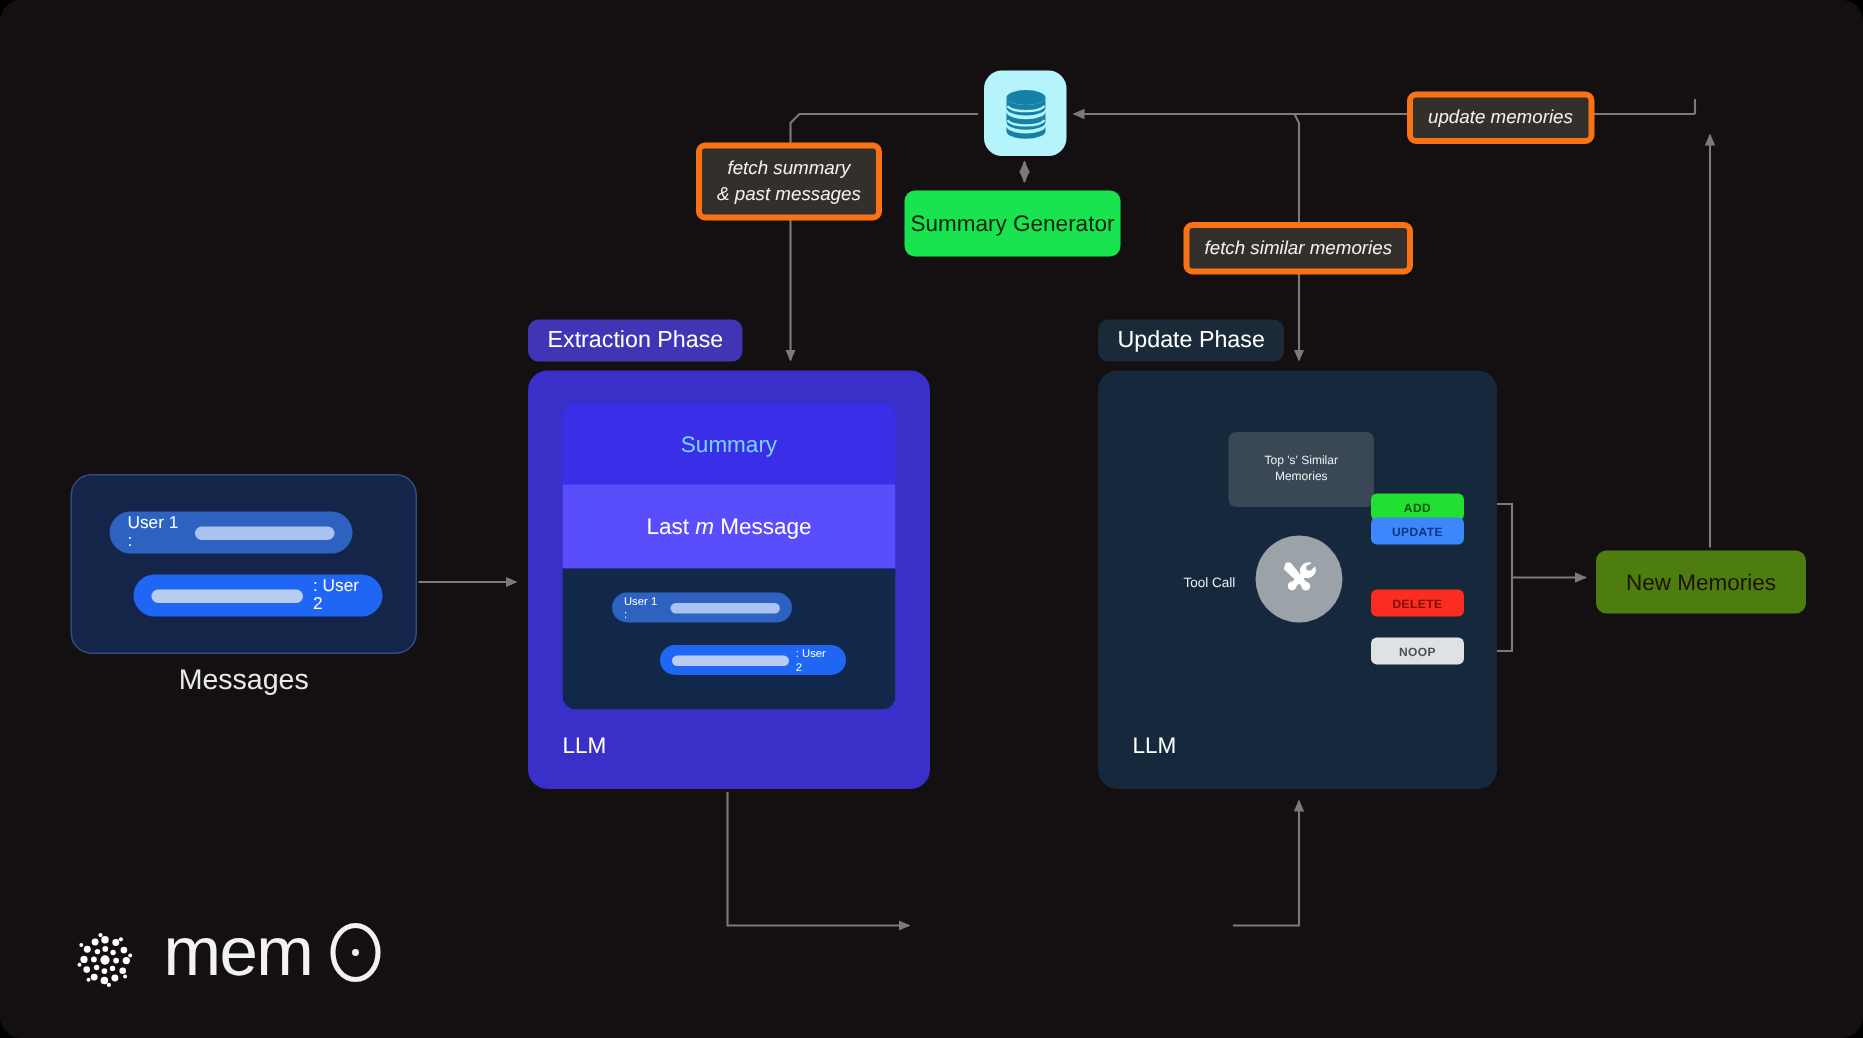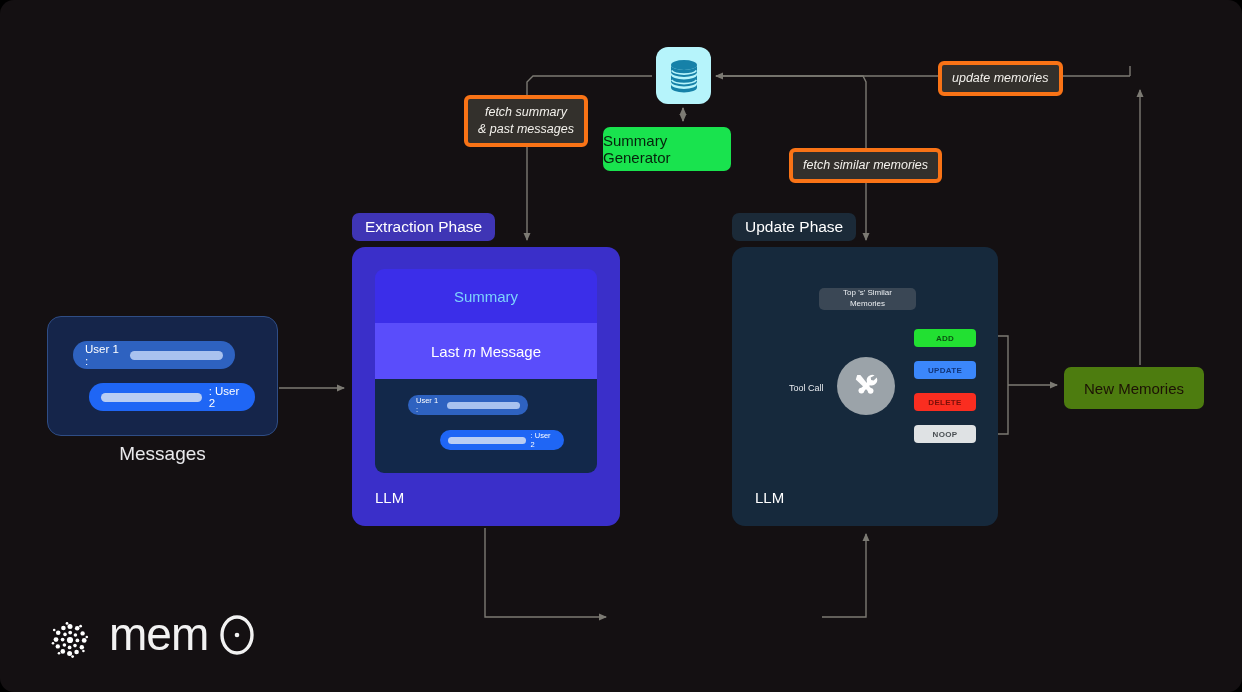--- a/index.html
+++ b/index.html
@@ -90,58 +90,58 @@
     position:absolute; left:23px; bottom:20px;
     color:#ffffff; font-size:15px;
   }
 
   
   #update-panel {
     left:732px; top:247px; width:266px; height:279px;
     background:#16293c; border-radius:13px;
   }
   #topk-chip {
-    position:absolute; left:87px; top:41px; width:97px; height:22px;
+    position:absolute; left:87px; top:41px; width:97px; height:50px;
     background:#3a4755; border-radius:5px;
     display:flex; flex-direction:column; align-items:center; justify-content:center;
     color:#eceff2; font-size:8px; line-height:1.35; text-align:center;
   }
   #toolcall-label {
     position:absolute; left:57px; top:136px;
     color:#e7eaee; font-size:9px;
   }
   #toolcall-circle {
     position:absolute; left:105px; top:110px; width:58px; height:58px;
     border-radius:50%; background:#9ba3a9;
     display:flex; align-items:center; justify-content:center;
   }
   .op-chip {
     position:absolute; left:182px; width:62px; height:18px;
     border-radius:4px; display:flex; align-items:center; justify-content:center;
     font-size:8px; font-weight:bold; letter-spacing:.3px;
   }
   #op-add    { top:82px;  background:#22e032; color:#0b5412; }
-  #op-update { top:114px; background:#3b87fb; color:#11357a; }
+  #op-update { top:98px; background:#3b87fb; color:#11357a; }
   #op-delete { top:146px; background:#fa2d20; color:#7a0f08; }
   #op-noop   { top:178px; background:#dfe2e4; color:#4a4f53; }
   #update-llm {
     position:absolute; left:23px; bottom:20px;
     color:#ffffff; font-size:15px;
   }
 
   
   #db-node {
     left:656px; top:47px; width:55px; height:57px;
     background:#b6f4fb; border-radius:12px;
     display:flex; align-items:center; justify-content:center;
   }
 
   
   #summary-generator {
-    left:603px; top:127px; width:128px; height:44px;
+    left:603px; top:127px; width:144px; height:44px;
     background:#19e34e; border-radius:7px;
     display:flex; align-items:center; justify-content:center;
     color:#06220c; font-size:15px;
   }
 
   
   .orange-box {
     background:#4d7c0f; border-radius:7px;
     display:flex; align-items:center; justify-content:center;
     color:#1d1205; font-size:15px; white-space:nowrap;

